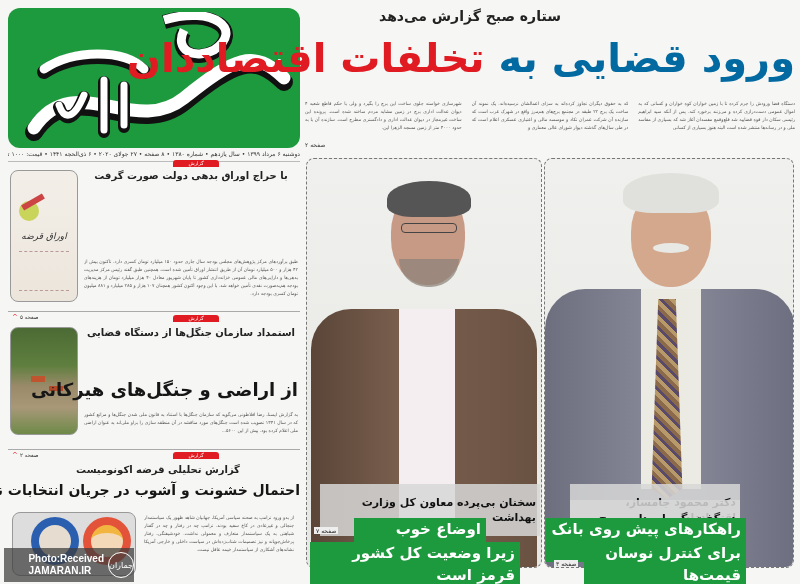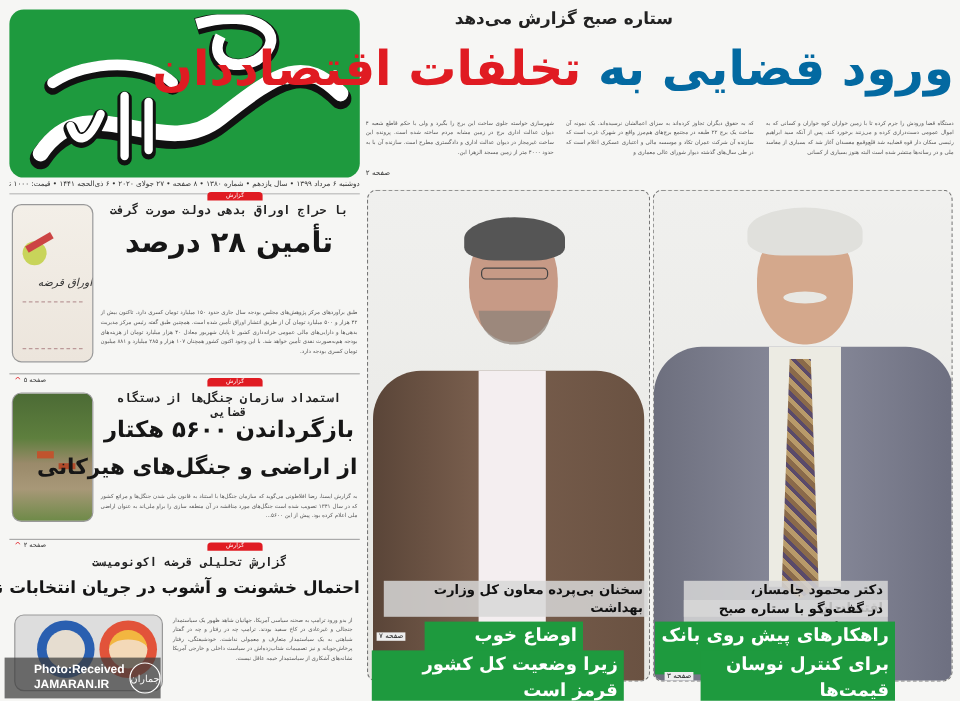--- a/index.html
+++ b/index.html
@@ -26,28 +26,28 @@
   .photo-frame { position: absolute; top: 6px; height: 410px; border: 1.5px dashed #777; border-radius: 8px; background: linear-gradient(#f0f0ee, #e6e6e2); overflow: hidden; }
   .frame-left { left: 14px; width: 236px; }
   .frame-right { left: 252px; width: 250px; }
   .person { position: absolute; }
   .suit { position: absolute; border-radius: 40px 40px 0 0; }
   .face { position: absolute; border-radius: 45% 45% 48% 48%; }
   .hair { position: absolute; border-radius: 50% 50% 30% 30%; }
   .shirt { position: absolute; }
   .tie { position: absolute; clip-path: polygon(30% 0, 70% 0, 85% 95%, 50% 100%, 15% 95%); }
 
-  .caption-gray { position: absolute; background: rgba(215,215,215,0.85); color: #111; font-weight: bold; font-size: 11px; line-height: 15px; padding: 0 4px; text-align: right; }
+  .caption-gray { position: absolute; background: rgba(215,215,215,0.85); color: #111; font-weight: bold; font-size: 11px; line-height: 15px; padding: 11px 4px; text-align: right; }
   .caption-green { position: absolute; background: #1e9a3e; color: #fff; font-weight: bold; font-size: 15px; line-height: 22px; padding: 0 5px; text-align: right; }
   .caption-page { position: absolute; font-size: 6px; color: #222; background: #eee; padding: 0 2px; }
 
   
   .story { position: absolute; left: 8px; width: 292px; }
   .tag { position: absolute; background: #e01b22; color: #fff; font-size: 5px; text-align: center; border-radius: 3px 3px 0 0; height: 7px; line-height: 7px; }
-  .sub { position: absolute; font-size: 10px; font-weight: bold; color: #222; text-align: center; font-family: Liberation Mono, monospace; }
+  .sub { position: absolute; font-size: 10px; font-weight: bold; color: #222; text-align: center; }
   .big { position: absolute; font-size: 23px; font-weight: bold; text-align: center; color: #161616; white-space: nowrap; }
   .big .red { color: #e01b22; }
   .body { position: absolute; font-size: 4.6px; line-height: 8px; color: #555; text-align: justify; }
   .thumb { position: absolute; border: 1.5px solid #999; border-radius: 8px; overflow: hidden; }
   .pageflag { position: absolute; font-size: 5.5px; color: #333; display: flex; align-items: center; gap: 2px; }
   .pageflag .chev { color: #e01b22; font-size: 7px; }
   .divider { position: absolute; height: 1px; background: #aaa; }
 
   
   .watermark { position: absolute; left: 4px; top: 548px; width: 130px; height: 34px; background: rgba(60,60,60,0.72); display: flex; align-items: center; gap: 4px; padding-left: 4px; }
@@ -115,41 +115,39 @@
   <div class="caption-green" style="left:254px;top:366px;width:200px;">راهکارهای پیش روی بانک مرکزی</div>
   <div class="caption-green" style="left:292px;top:390px;width:162px;">برای کنترل نوسان قیمت‌ها</div>
   <div class="caption-page" style="left:262px;top:408px;">صفحه ۳</div>
 </div>
 
 <div class="story" style="top:160px;height:155px;">
   <div class="tag" style="left:165px;top:0;width:46px;">گزارش</div>
   <div class="thumb" style="left:2px;top:10px;width:68px;height:132px;background:linear-gradient(#f3efe8,#ece5dc);">
     <div style="position:absolute;left:8px;top:30px;width:20px;height:20px;background:#c8d45a;border-radius:50%;"></div>
     <div style="position:absolute;left:10px;top:28px;width:24px;height:6px;background:#c44;transform:rotate(-30deg);"></div>
-    <div style="position:absolute;left:0;top:60px;width:66px;font-size:9px;font-style:italic;color:#333;">اوراق قرضه</div>
+    <div style="position:absolute;left:0;top:60px;width:66px;text-align:center;font-size:9px;font-style:italic;color:#333;">اوراق قرضه</div>
     <div style="position:absolute;left:8px;top:80px;width:50px;height:40px;border-top:1px dashed #b99;border-bottom:1px dashed #b99;"></div>
   </div>
   <div class="sub" style="left:76px;top:10px;width:214px;">با حراج اوراق بدهی دولت صورت گرفت</div>
-  <div class="big" style="left:76px;top:28px;width:214px;font-size:24px;">تأمین ۲۸ درصد</div>
   <div class="body" style="left:76px;top:98px;width:214px;height:48px;overflow:hidden;">طبق برآوردهای مرکز پژوهش‌های مجلس بودجه سال جاری حدود ۱۵۰ میلیارد تومان کسری دارد. تاکنون بیش از ۴۲ هزار و ۵۰۰ میلیارد تومان آن از طریق انتشار اوراق تأمین شده است. همچنین طبق گفته رئیس مرکز مدیریت بدهی‌ها و دارایی‌های مالی عمومی خزانه‌داری کشور تا پایان شهریور معادل ۴۰ هزار میلیارد تومان از هزینه‌های بودجه هم‌به‌صورت نقدی تأمین خواهد شد. با این وجود اکنون کشور همچنان ۱۰۷ هزار و ۲۸۵ میلیارد و ۸۸۱ میلیون تومان کسری بودجه دارد.</div>
   <div class="divider" style="left:0;top:151px;width:292px;"></div>
   <div class="pageflag" style="left:4px;top:153px;">
     <span>صفحه ۵</span>
       <span class="chev">^</span>
   </div>
 </div>
 
 <div class="story" style="top:315px;height:140px;">
   <div class="tag" style="left:165px;top:0;width:46px;">گزارش</div>
   <div class="thumb" style="left:2px;top:12px;width:68px;height:108px;background:linear-gradient(#4c6b35 0%,#5e7f3e 35%,#9a8a6a 55%,#a89878 75%,#6e8a48 100%);">
     <div style="position:absolute;left:20px;top:48px;width:14px;height:6px;background:#c0542e;"></div>
     <div style="position:absolute;left:38px;top:58px;width:14px;height:5px;background:#b24a2a;"></div>
   </div>
   <div class="sub" style="left:76px;top:12px;width:214px;">استمداد سازمان جنگل‌ها از دستگاه قضایی</div>
-  <div class="big" style="left:76px;top:32px;width:214px;font-size:19px;">بازگرداندن ۵۶۰۰ هکتار</div>
   <div class="big" style="left:76px;top:64px;width:214px;font-size:18px;">از اراضی و جنگل‌های هیرکانی</div>
   <div class="body" style="left:76px;top:96px;width:214px;height:32px;overflow:hidden;">به گزارش ایسنا، رضا افلاطونی می‌گوید که سازمان جنگل‌ها با استناد به قانون ملی شدن جنگل‌ها و مراتع کشور که در سال ۱۳۴۱ تصویب شده است جنگل‌های مورد مناقشه در آن منطقه سازی را براو ملی‌اند به عنوان اراضی ملی اعلام کرده بود. پیش از این ۵۶۰۰...</div>
   <div class="divider" style="left:0;top:134px;width:292px;"></div>
   <div class="pageflag" style="left:4px;top:136px;">
     <span>صفحه ۲</span>
       <span class="chev">^</span>
   </div>
 </div>
 
 <div class="story" style="top:452px;height:132px;">

